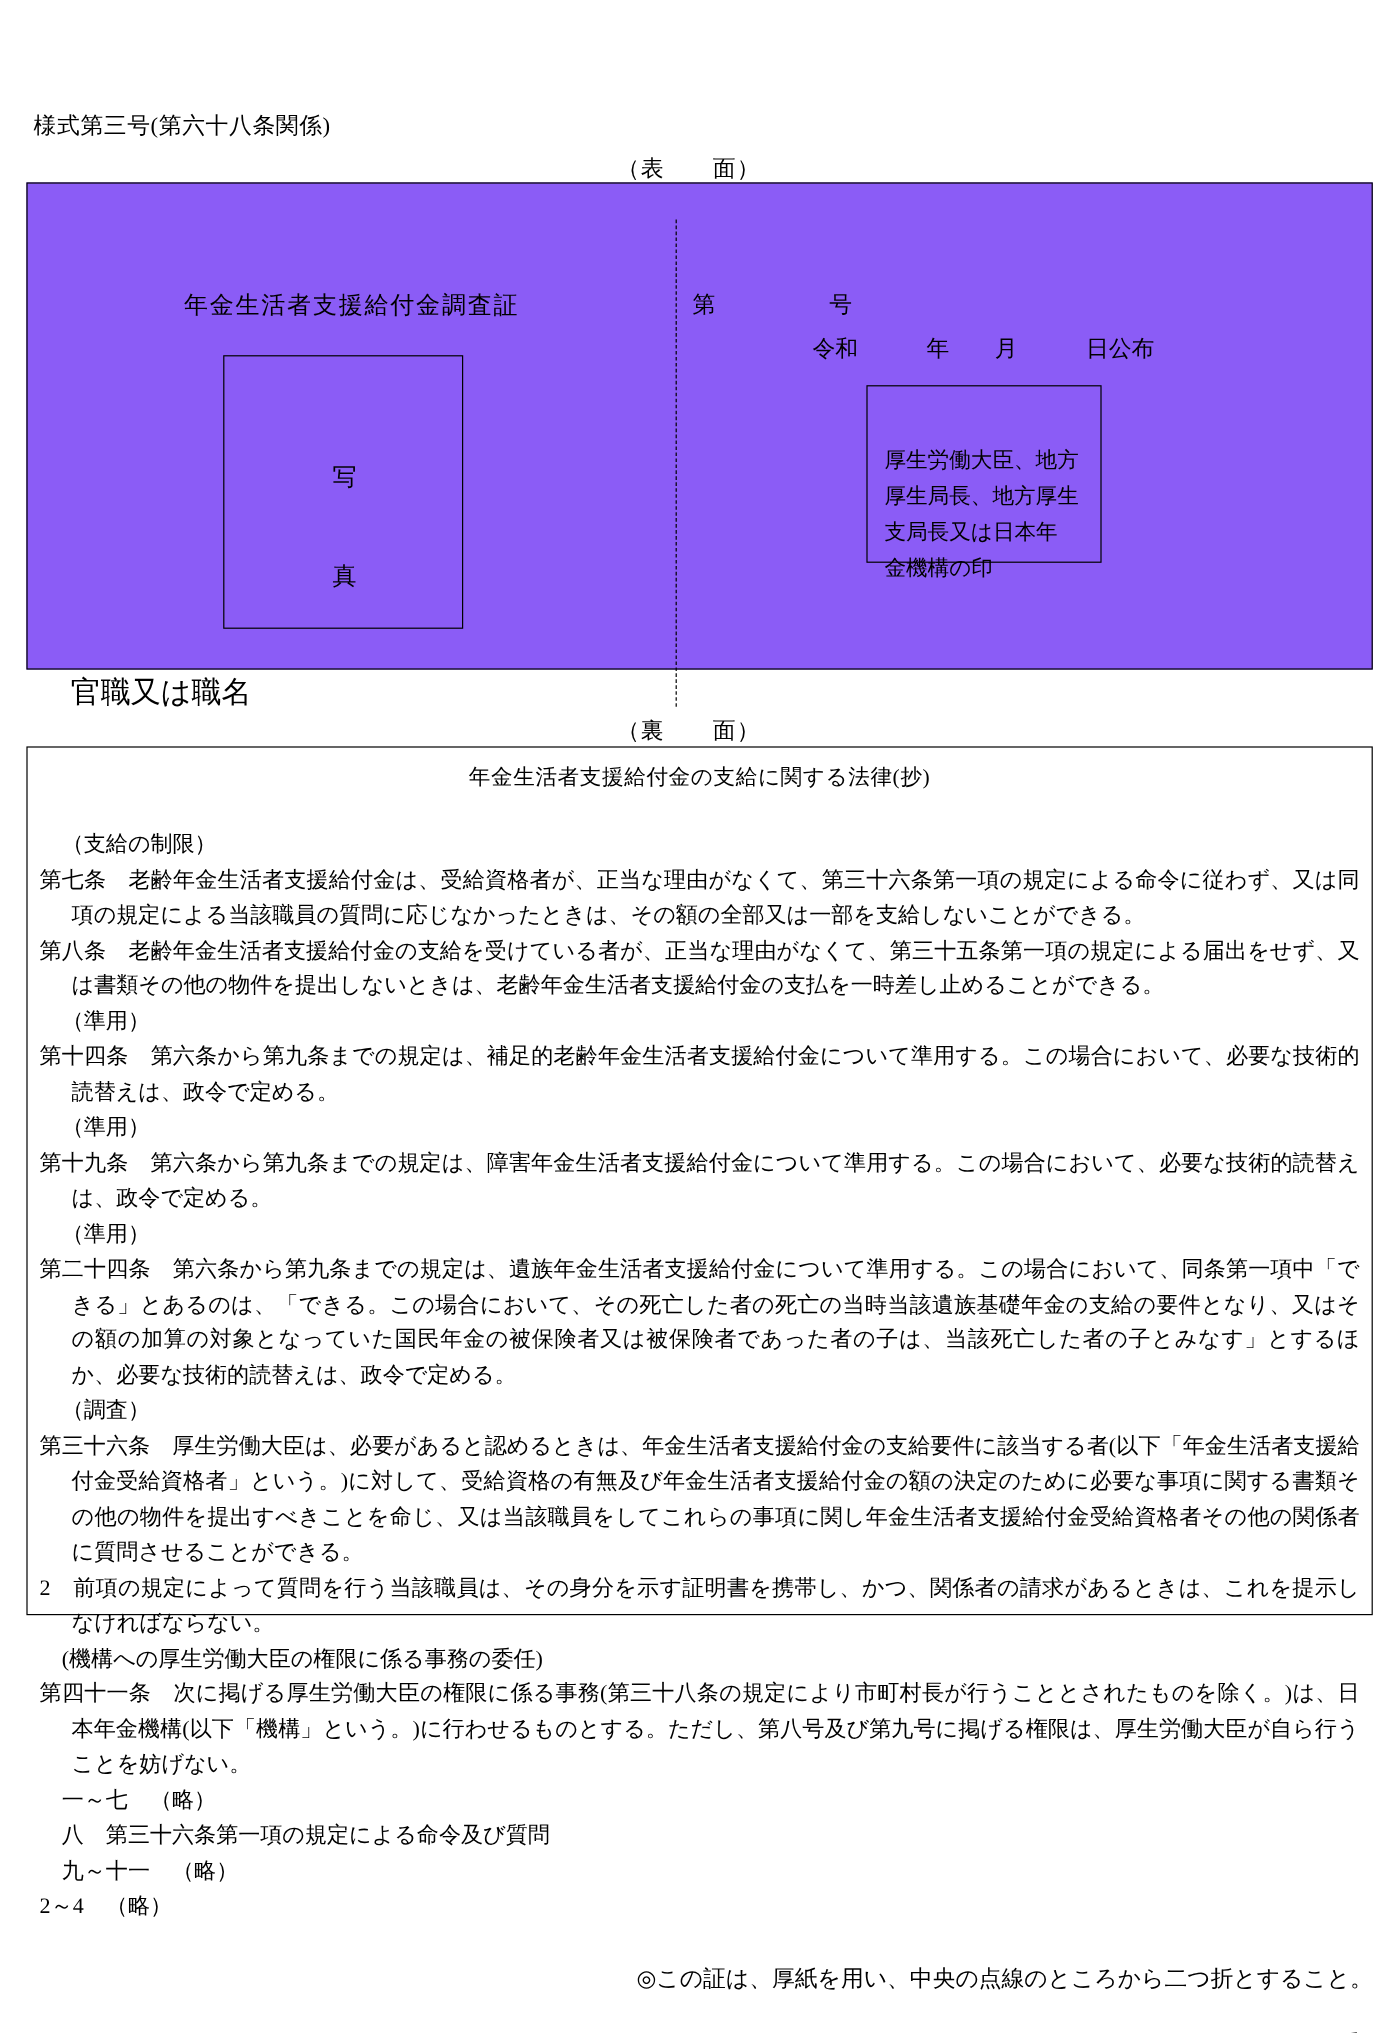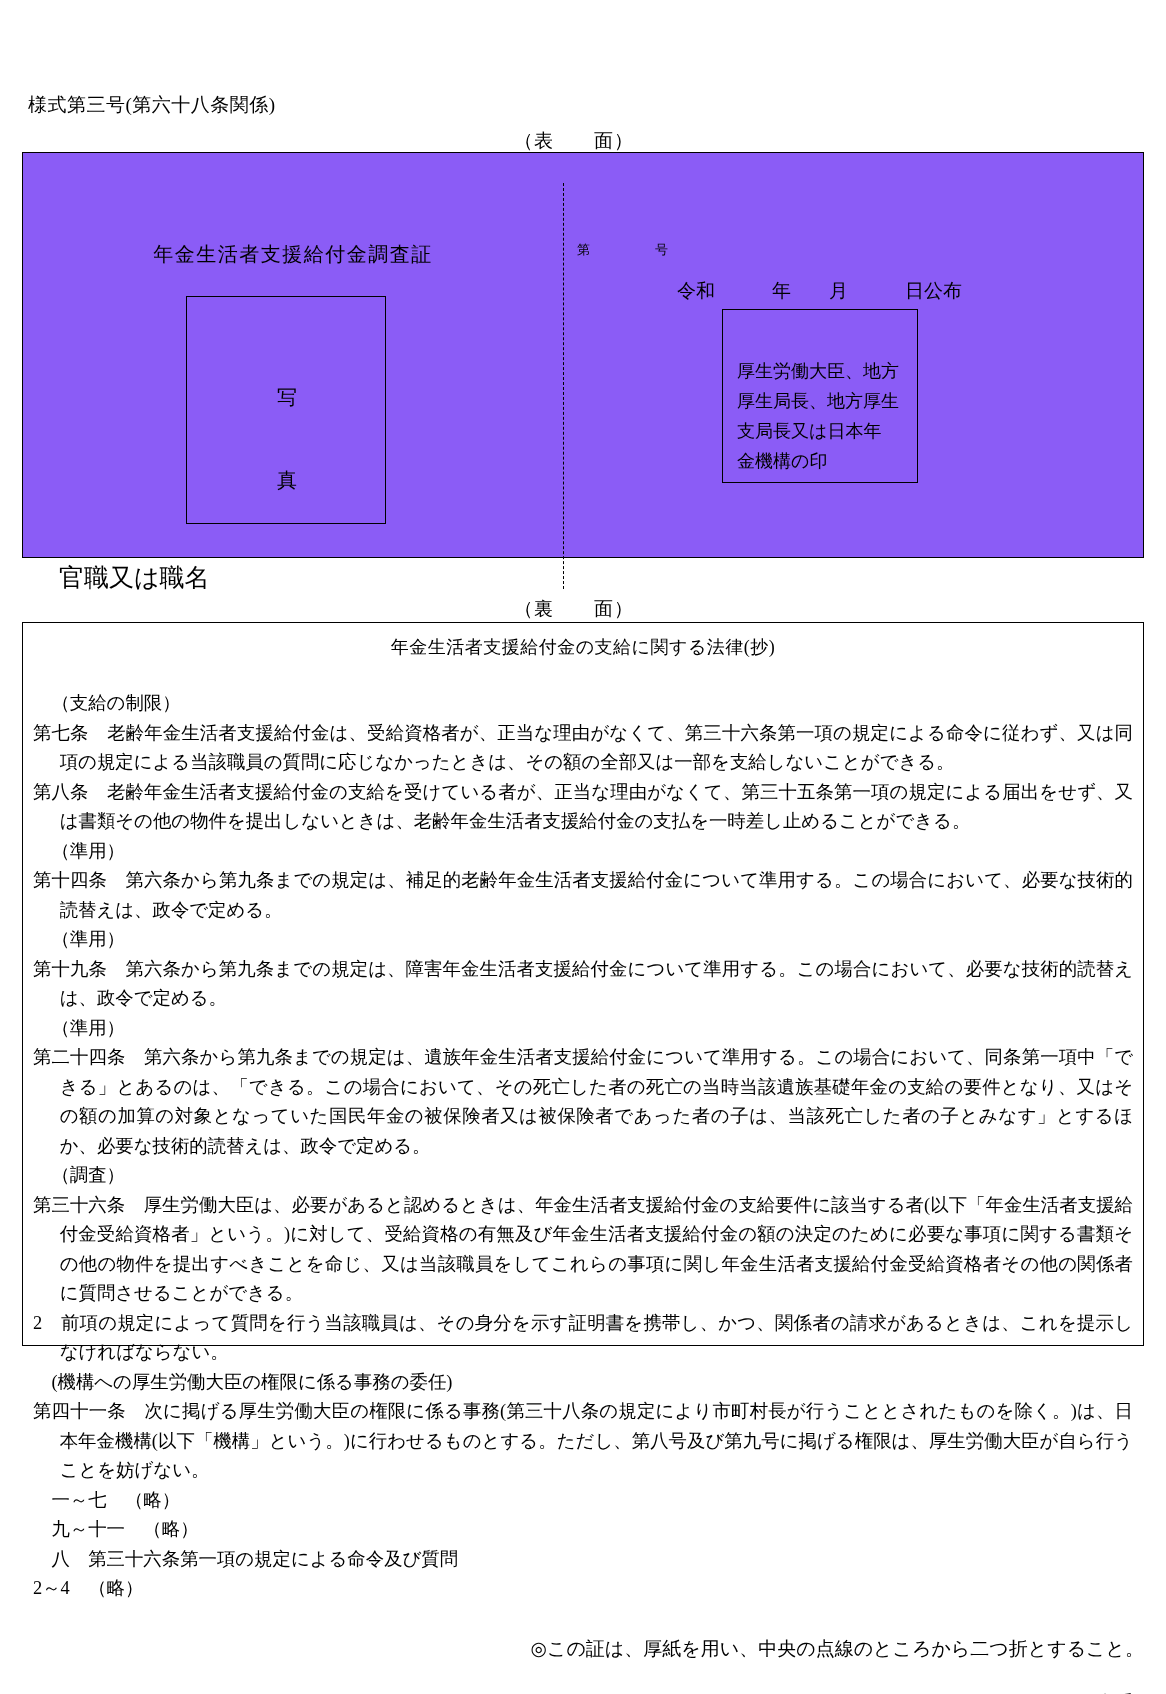--- a/index.html
+++ b/index.html
@@ -112,36 +112,36 @@
     position: absolute;
     left: 541px;
     top: 0;
     width: 581px;
     height: 406px;
   }
   .doc-number {
     position: absolute;
     left: 13px;
     top: 28px;
-    font-size: 13px;
+    font-size: 19px;
     white-space: pre;
   }
   .issue-date {
     position: absolute;
     left: 113px;
     top: 65px;
     font-size: 19px;
     white-space: pre;
   }
   .seal-box {
     position: absolute;
     left: 158px;
-    top: 96px;
+    top: 108px;
     width: 196px;
-    height: 174px;
+    height: 148px;
     border: 1.5px solid #000;
   }
   .seal-box .seal-inner {
     position: absolute;
     left: 14px;
     top: 16px;
     font-size: 18px;
     line-height: 30px;
     white-space: pre;
   }
@@ -270,22 +270,22 @@
         <p class="hd">（準用）</p>
         <p class="art">第十九条　第六条から第九条までの規定は、障害年金生活者支援給付金について準用する。この場合において、必要な技術的読替えは、政令で定める。</p>
         <p class="hd">（準用）</p>
         <p class="art">第二十四条　第六条から第九条までの規定は、遺族年金生活者支援給付金について準用する。この場合において、同条第一項中「できる」とあるのは、「できる。この場合において、その死亡した者の死亡の当時当該遺族基礎年金の支給の要件となり、又はその額の加算の対象となっていた国民年金の被保険者又は被保険者であった者の子は、当該死亡した者の子とみなす」とするほか、必要な技術的読替えは、政令で定める。</p>
         <p class="hd">（調査）</p>
         <p class="art">第三十六条　厚生労働大臣は、必要があると認めるときは、年金生活者支援給付金の支給要件に該当する者(以下「年金生活者支援給付金受給資格者」という。)に対して、受給資格の有無及び年金生活者支援給付金の額の決定のために必要な事項に関する書類その他の物件を提出すべきことを命じ、又は当該職員をしてこれらの事項に関し年金生活者支援給付金受給資格者その他の関係者に質問させることができる。</p>
         <p class="sub">2　前項の規定によって質問を行う当該職員は、その身分を示す証明書を携帯し、かつ、関係者の請求があるときは、これを提示しなければならない。</p>
         <p class="hd">(機構への厚生労働大臣の権限に係る事務の委任)</p>
         <p class="art">第四十一条　次に掲げる厚生労働大臣の権限に係る事務(第三十八条の規定により市町村長が行うこととされたものを除く。)は、日本年金機構(以下「機構」という。)に行わせるものとする。ただし、第八号及び第九号に掲げる権限は、厚生労働大臣が自ら行うことを妨げない。</p>
         <p class="item">一～七　（略）</p>
+        <p class="item">八　第三十六条第一項の規定による命令及び質問</p>
         <p class="item">九～十一　（略）</p>
-        <p class="item">八　第三十六条第一項の規定による命令及び質問</p>
         <p class="item0">2～4　（略）</p>
       </div>
   </div>
 
   <div class="note-line">◎この証は、厚紙を用い、中央の点線のところから二つ折とすること。</div>
   <div class="sheet-code">(A列7番)</div>
 
 </div>
 
 </body></html>

